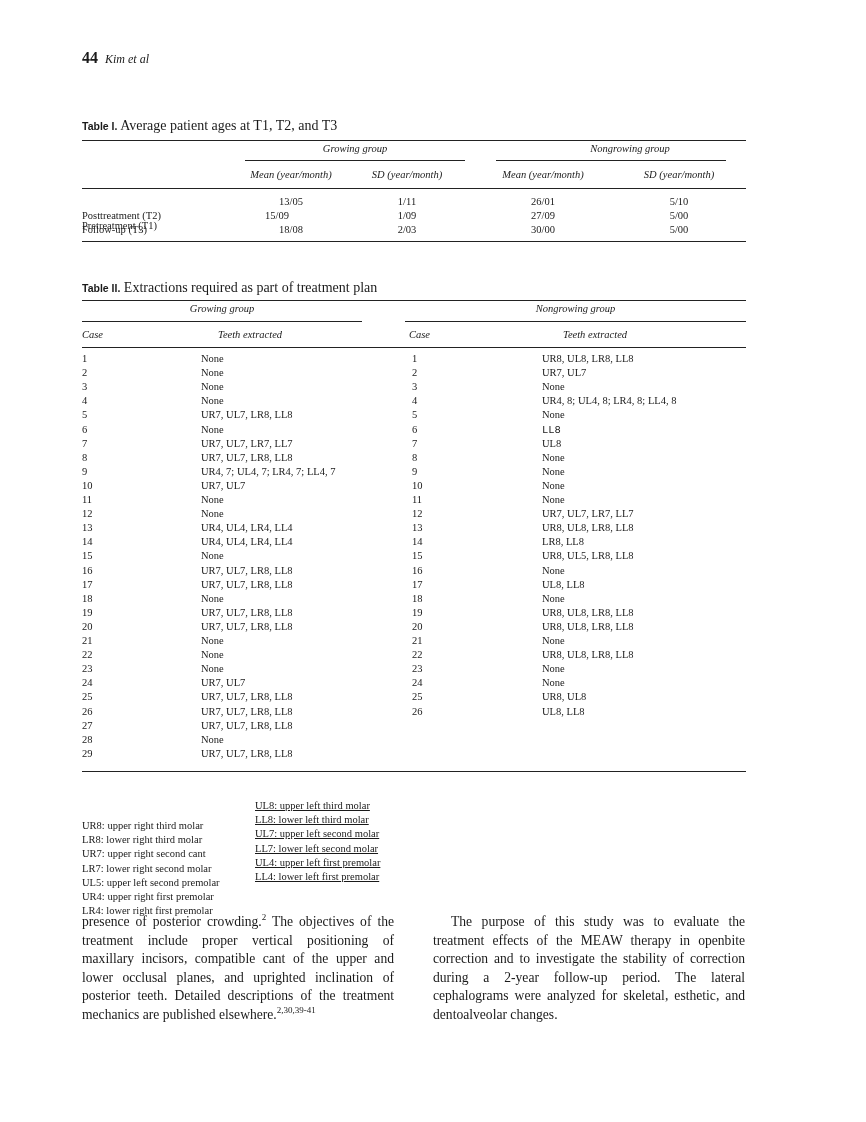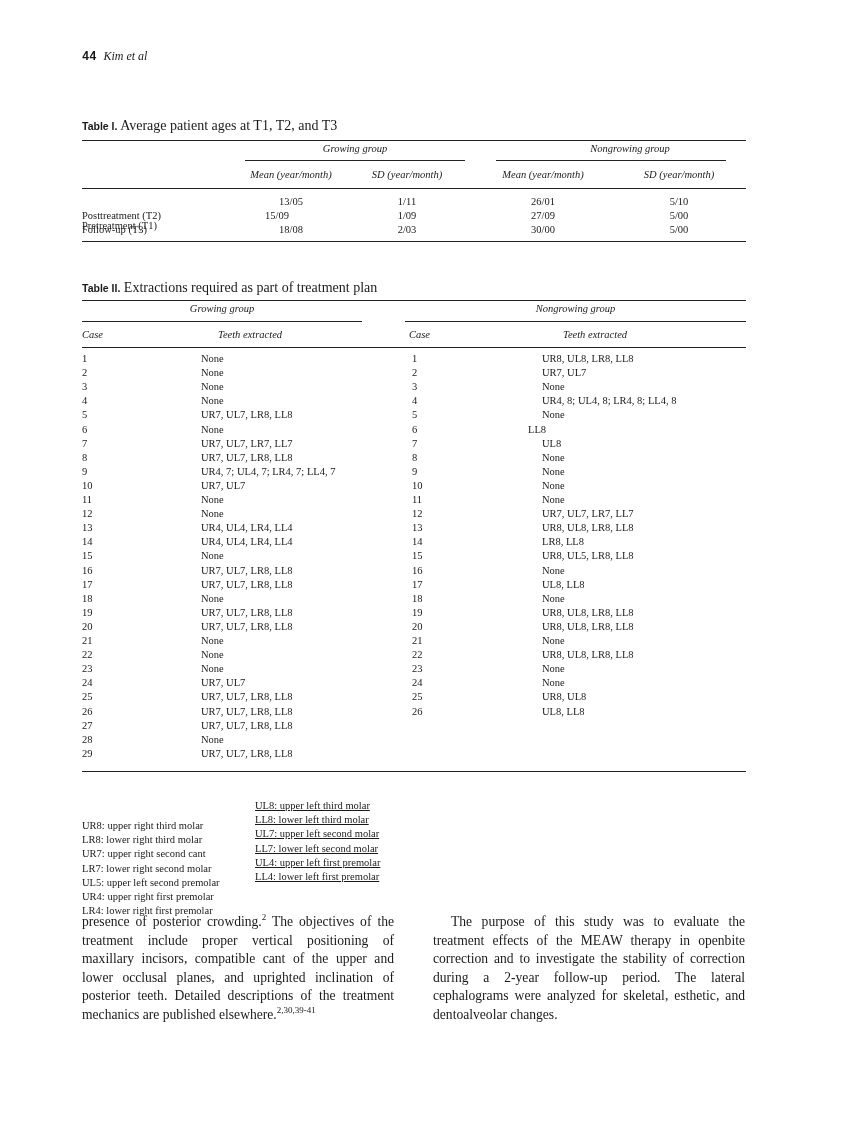--- a/index.html
+++ b/index.html
@@ -1,20 +1,20 @@
 <!DOCTYPE html>
 <html><head>
 <meta charset="utf-8">
 <style>
   html, body { margin: 0; padding: 0; background: #ffffff; }
   body { width: 866px; height: 1122px; position: relative; overflow: hidden;
          font-family: "Liberation Serif", serif; color: #1a1a1a; }
   .abs { position: absolute; }
   .hdr-left { left: 82px; top: 49px; font-size: 12px; }
-  .hdr-left .pg { font-family: Liberation Mono, monospace; font-weight: bold; font-size: 12px; margin-right: 4px; }
+  .hdr-left .pg { font-family: Liberation Serif, serif; font-weight: bold; font-size: 16px; margin-right: 4px; }
   .hdr-left .au { font-style: italic; }
   .hdr-right { right: 120px; top: 50px; text-align: right; font-style: italic; font-size: 11px; line-height: 15px; }
 
   .tcap { font-size: 14px; }
   .tcap .lbl { font-family: "Liberation Sans", sans-serif; font-weight: bold; font-size: 10.5px; }
 
   .rule { position: absolute; background: #222; }
   .it { font-style: italic; font-size: 10px; }
   .cell { position: absolute; font-size: 10.5px; white-space: nowrap; }
   .c { text-align: center; }
@@ -153,21 +153,21 @@
     <div class="cell" style="left: 542px; top: 353px;">UR8, UL8, LR8, LL8</div>
     <div class="cell" style="left: 412px; top: 367px;">2</div>
     <div class="cell" style="left: 542px; top: 367px;">UR7, UL7</div>
     <div class="cell" style="left: 412px; top: 381px;">3</div>
     <div class="cell" style="left: 542px; top: 381px;">None</div>
     <div class="cell" style="left: 412px; top: 395px;">4</div>
     <div class="cell" style="left: 542px; top: 395px;">UR4, 8; UL4, 8; LR4, 8; LL4, 8</div>
     <div class="cell" style="left: 412px; top: 409px;">5</div>
     <div class="cell" style="left: 542px; top: 409px;">None</div>
     <div class="cell" style="left: 412px; top: 424px;">6</div>
-    <div class="cell" style="left: 528px; top: 424px;">LL8</div>
+    <div class="cell" style="left: 542px; top: 424px; font-family: Liberation Mono, monospace;">LL8</div>
     <div class="cell" style="left: 412px; top: 438px;">7</div>
     <div class="cell" style="left: 542px; top: 438px;">UL8</div>
     <div class="cell" style="left: 412px; top: 452px;">8</div>
     <div class="cell" style="left: 542px; top: 452px;">None</div>
     <div class="cell" style="left: 412px; top: 466px;">9</div>
     <div class="cell" style="left: 542px; top: 466px;">None</div>
     <div class="cell" style="left: 412px; top: 480px;">10</div>
     <div class="cell" style="left: 542px; top: 480px;">None</div>
     <div class="cell" style="left: 412px; top: 494px;">11</div>
     <div class="cell" style="left: 542px; top: 494px;">None</div>

